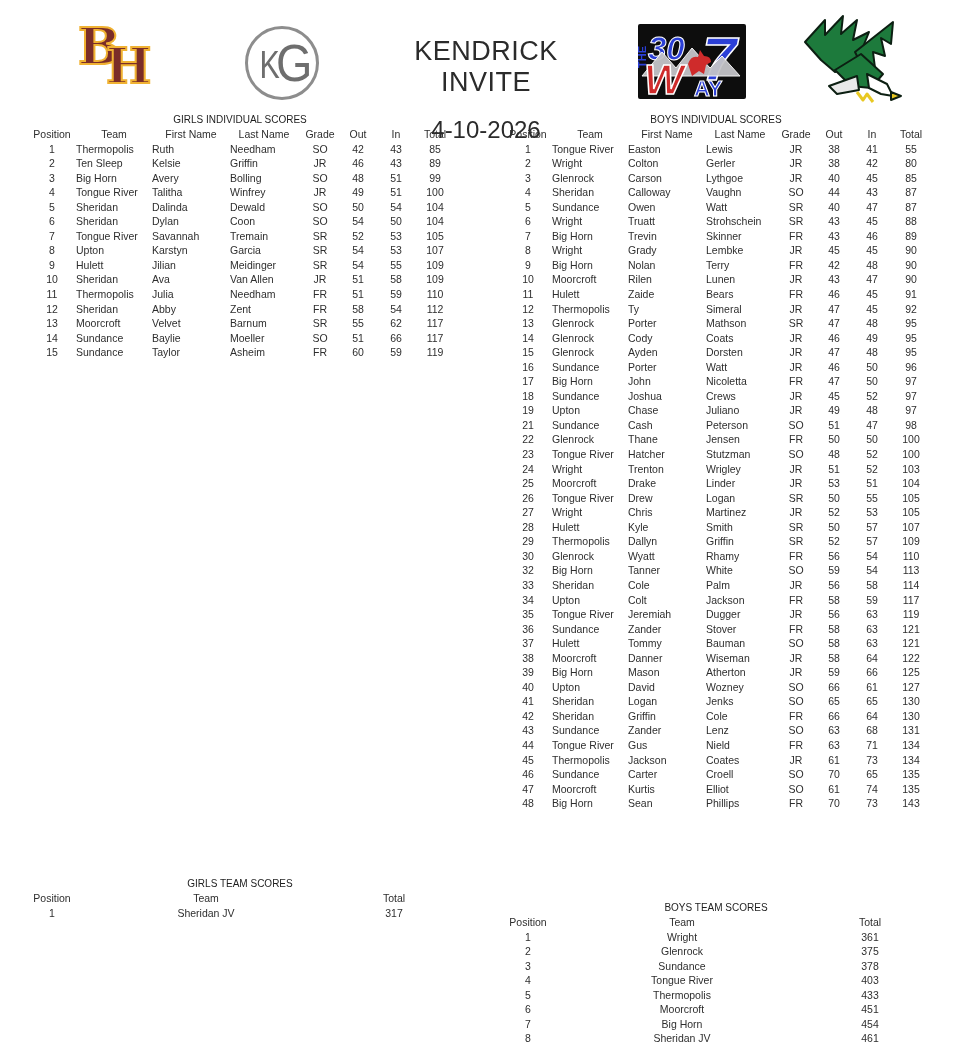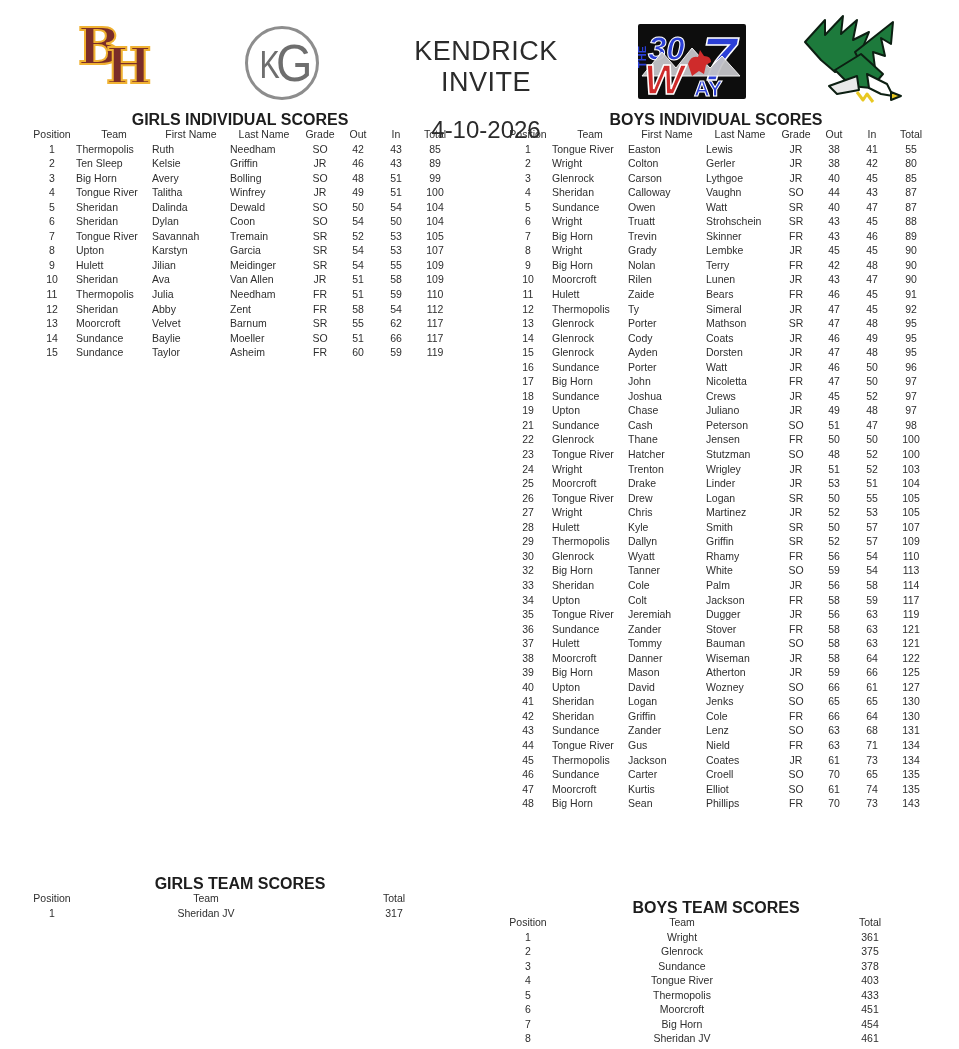--- a/index.html
+++ b/index.html
@@ -22,21 +22,21 @@
 
   .title-block{position:absolute;left:370px;top:36px;width:232px;text-align:center;color:#2b2b2b;}
   .title-block .t1{font-size:27px;letter-spacing:.5px;}
   .title-block .t2{font-size:24px;margin-top:18px;}
 
   .logo-307{position:absolute;left:638px;top:24px;width:108px;height:75px;}
   .logo-eagle{position:absolute;left:795px;top:8px;width:115px;height:102px;}
 
   
   .score-block{position:absolute;width:424px;}
-  .sec-title{text-align:center;font-weight:bold;font-size:16px;line-height:15px;color:#1d1d1d;white-space:nowrap;}
+  .sec-title{text-align:center;font-weight:normal;font-size:10px;line-height:15px;color:#1d1d1d;white-space:nowrap;}
   table{border-collapse:collapse;table-layout:fixed;width:424px;}
   th,td{padding:0;height:14.55px;font-size:10.5px;font-weight:normal;color:#2e2e2e;
     white-space:nowrap;overflow:hidden;line-height:14.55px;}
   th{text-align:center;}
   td.al-l{text-align:left;}
   td.al-c{text-align:center;}
 
   #girls-individual{left:28px;top:112px;}
   #boys-individual{left:504px;top:112px;}
   #girls-team{left:28px;top:876px;}

